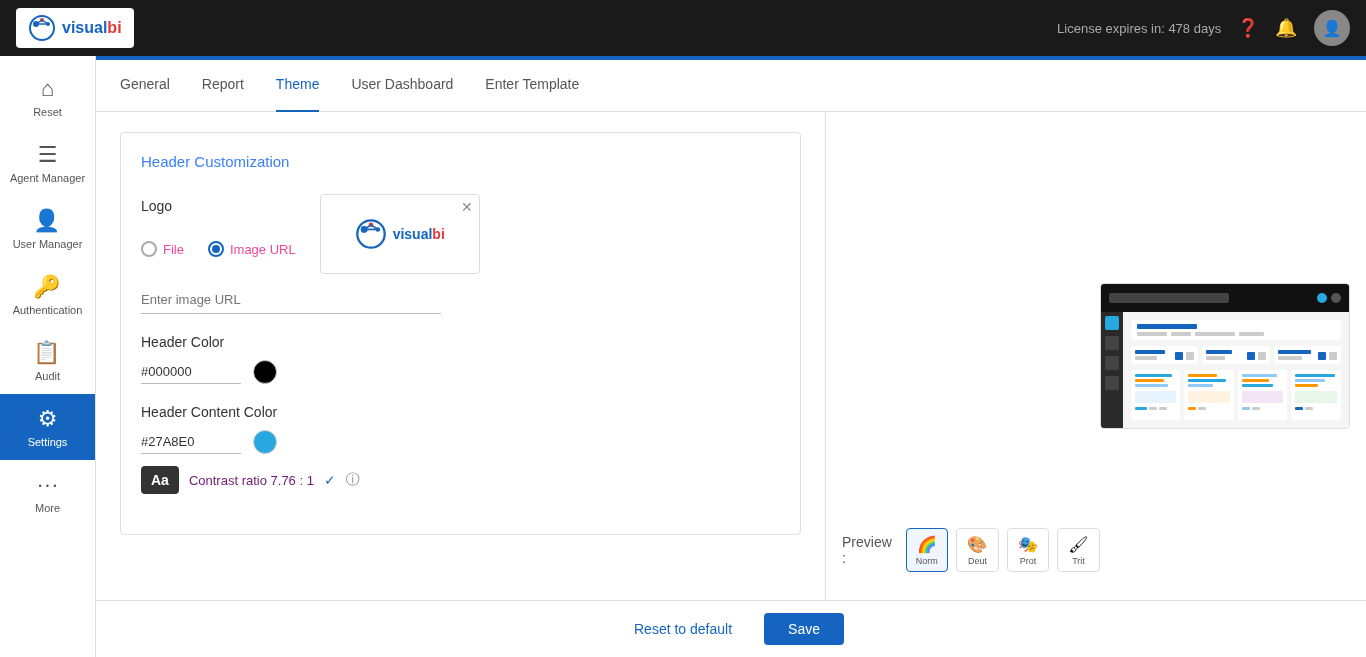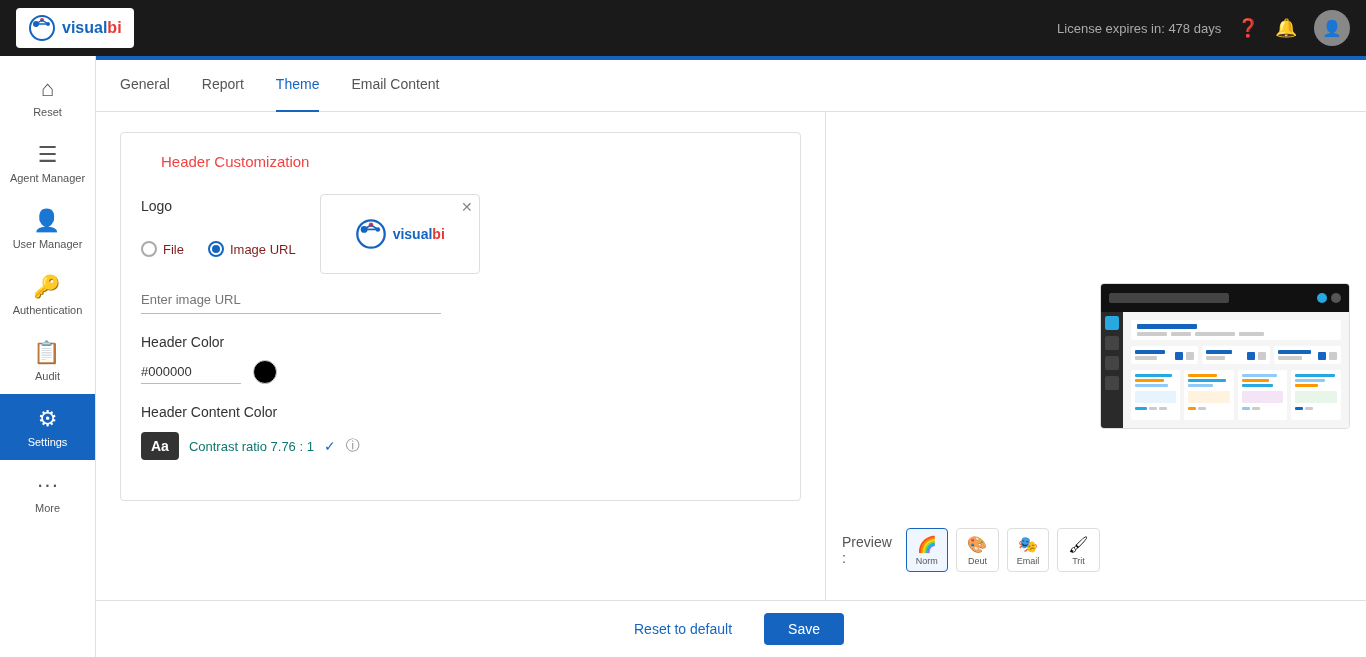--- a/index.html
+++ b/index.html
@@ -140,26 +140,25 @@
 
     
     .left-panel {
       flex: 0 0 730px;
       padding: 20px 24px;
       overflow-y: auto;
       border-right: 1px solid #e0e0e0;
     }
 
     .section-title {
-      color: #ef4444;
+      color: #3b82f6;
       font-size: 15px;
       font-weight: 500;
       margin-bottom: 20px;
       padding-bottom: 8px;
-      margin-left: 20px;
     }
 
     .form-section {
       background: white;
       border: 1px solid #e0e0e0;
       border-radius: 4px;
       padding: 20px;
     }
 
     .field-group {
@@ -178,21 +177,21 @@
       align-items: center;
       gap: 24px;
       margin-bottom: 12px;
     }
     .radio-option {
       display: flex;
       align-items: center;
       gap: 6px;
       cursor: pointer;
       font-size: 13px;
-      color: #7f1d1d;
+      color: #ec4899;
     }
     .radio-circle {
       width: 16px;
       height: 16px;
       border-radius: 50%;
       border: 2px solid #aaa;
       background: white;
     }
     .radio-circle.selected {
       border-color: #1565c0;
@@ -279,21 +278,21 @@
     .aa-badge {
       background: #333;
       color: white;
       padding: 6px 10px;
       border-radius: 4px;
       font-size: 14px;
       font-weight: bold;
     }
     .contrast-text {
       font-size: 13px;
-      color: #0f766e;
+      color: #701a75;
     }
     .check-icon {
       color: #1565c0;
       font-size: 14px;
     }
     .info-icon {
       color: #888;
       font-size: 14px;
       cursor: pointer;
     }
@@ -584,21 +583,24 @@
       <div class="tab-item">
         <span>General</span>
       </div>
       <div class="tab-item">
         <span>Report</span>
       </div>
       <div class="tab-item active">
         <span>Theme</span>
       </div>
       <div class="tab-item">
-        <span>Email Content</span>
+        <span>User Dashboard</span>
+      </div>
+      <div class="tab-item">
+        <span>Enter Template</span>
       </div>
     </div>
 
     <div class="content-body">
 
       <div class="left-panel">
         <div class="form-section">
           <div class="section-title">Header Customization</div>
 
           <div class="field-group">
@@ -636,20 +638,24 @@
           <div class="field-group">
             <div class="field-label">Header Color</div>
             <div class="color-row">
               <input type="text" class="color-input" value="#000000" style="">
               <div class="color-swatch black"></div>
             </div>
           </div>
 
           <div class="field-group">
             <div class="field-label">Header Content Color</div>
+            <div class="color-row">
+              <input type="text" class="color-input" value="#27A8E0" style="">
+              <div class="color-swatch blue"></div>
+            </div>
             <div class="contrast-row">
               <div class="aa-badge">Aa</div>
               <span class="contrast-text">Contrast ratio 7.76 : 1</span>
               <span class="check-icon">✓</span>
               <span class="info-icon">ⓘ</span>
             </div>
           </div>
         </div>
       </div>
 
@@ -659,21 +665,21 @@
           <div class="preview-mode-btn active">
             <span class="mode-icon">🌈</span>
             <span class="mode-label">Norm</span>
           </div>
           <div class="preview-mode-btn">
             <span class="mode-icon">🎨</span>
             <span class="mode-label">Deut</span>
           </div>
           <div class="preview-mode-btn">
             <span class="mode-icon">🎭</span>
-            <span class="mode-label">Email</span>
+            <span class="mode-label">Prot</span>
           </div>
           <div class="preview-mode-btn">
             <span class="mode-icon">🖌</span>
             <span class="mode-label">Trit</span>
           </div>
         </div>
 
         <div class="dashboard-mockup">
 
           <div class="mock-header">

